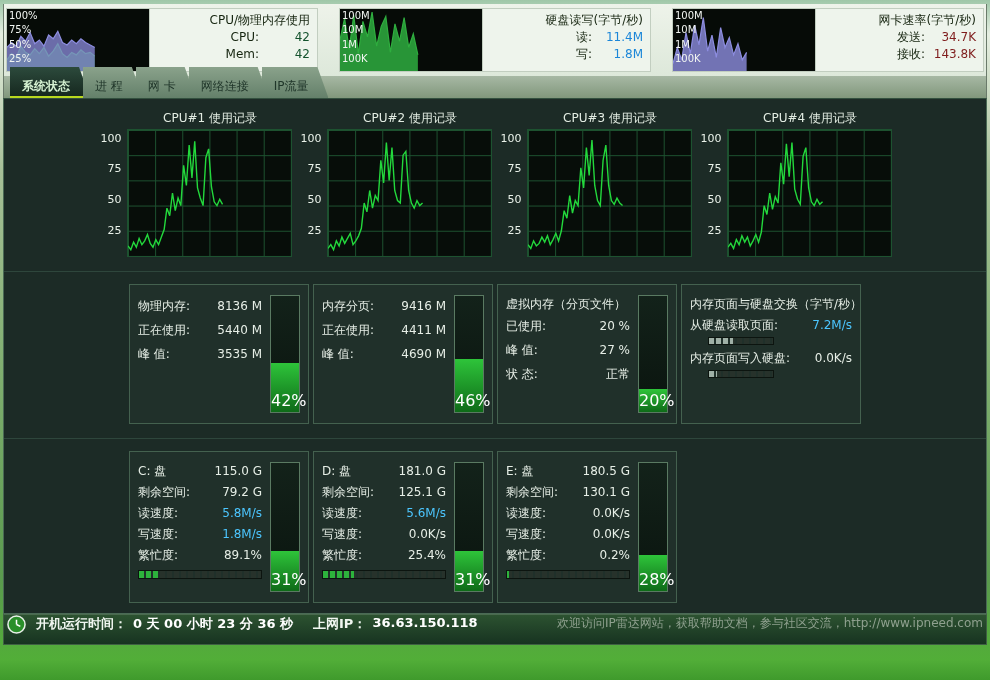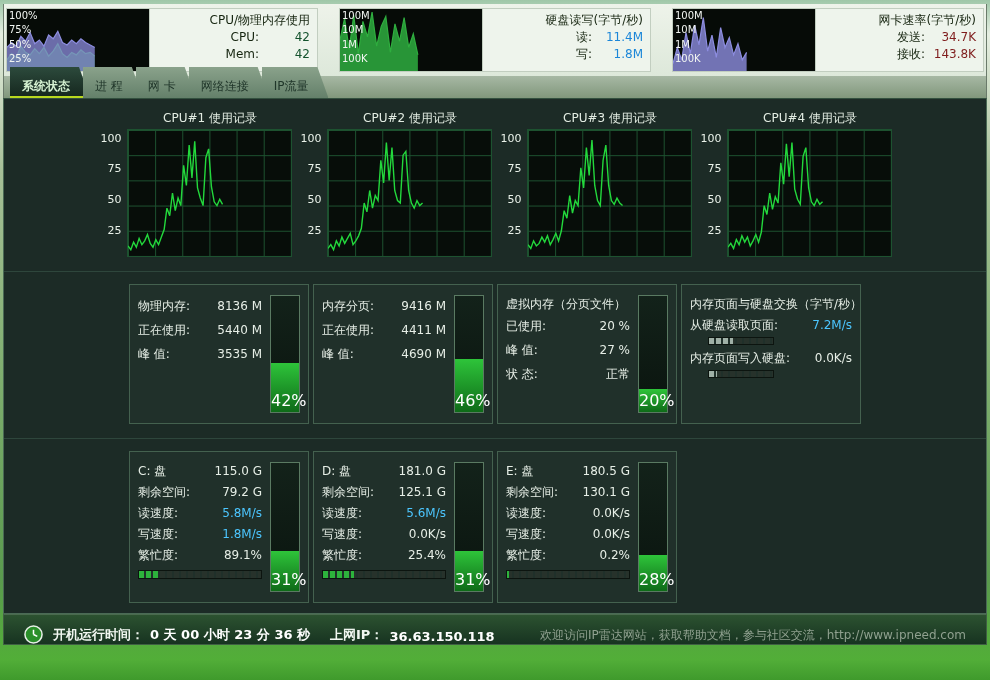--- a/index.html
+++ b/index.html
@@ -99,21 +99,21 @@
 .gauge-label{position:absolute;left:0;right:0;bottom:2px;text-align:right;font-size:16px;color:#fff;z-index:2}
 .segbar{position:relative;height:9px;border:1px solid #0c140f;overflow:hidden;
   background:repeating-linear-gradient(90deg,#27322b 0 5px,#161f1a 5px 7px)}
 .segbar .seg-fill{height:100%;background:#2db33c}
 .segbar::after{content:"";position:absolute;inset:0;
   background:repeating-linear-gradient(90deg,transparent 0 5px,#20302a 5px 7px)}
 .segbar.wide{width:124px;margin-top:4px}
 .segbar.small{width:66px;height:8px;margin:1px 0 2px 18px}
 
 
-.statusbar{height:31px;display:flex;align-items:flex-end;gap:6px;padding:0 20px;
+.statusbar{height:31px;display:flex;align-items:flex-start;gap:6px;padding:0 3px;
   background:linear-gradient(180deg,#2c5230,#173321);border:1px solid #3f5f43;border-top:1px solid #4a6a4e}
 .clock{width:19px;height:19px;margin-right:4px}
 .sb-label{font-size:13px;font-weight:bold;color:#f0f6f0}
 .sb-value{font-size:13px;font-weight:bold;color:#ffffff;margin-right:14px}
 .sb-right{margin-left:auto;font-size:12px;color:#8fa08f}
 </style>
 </head>
 <body>
 
 <div class="app">

